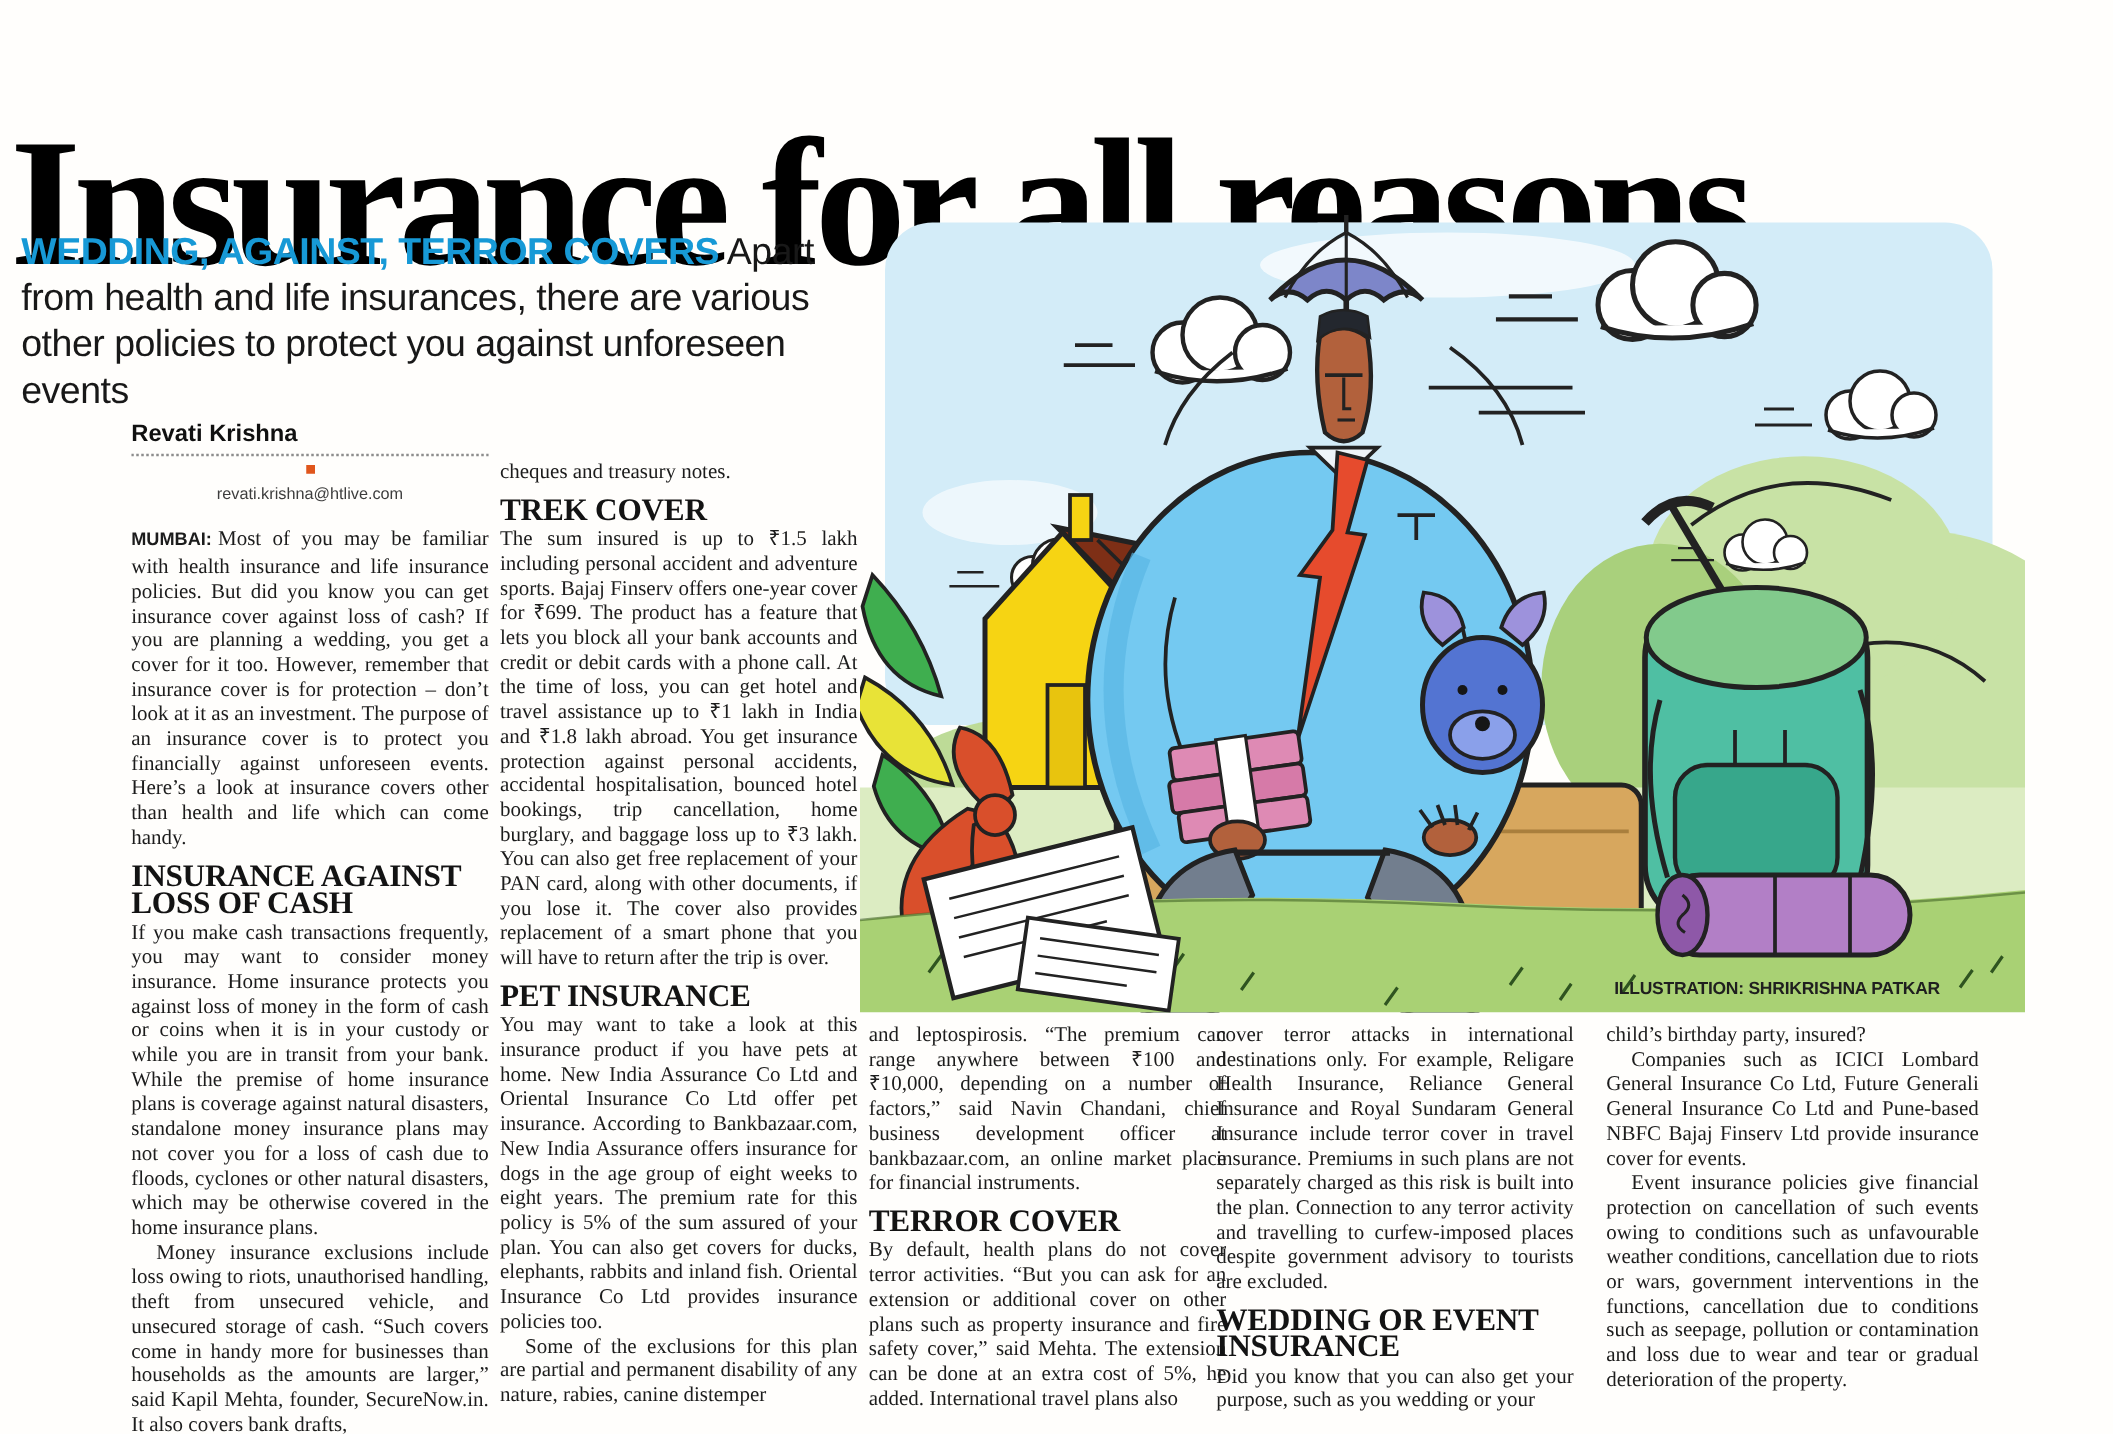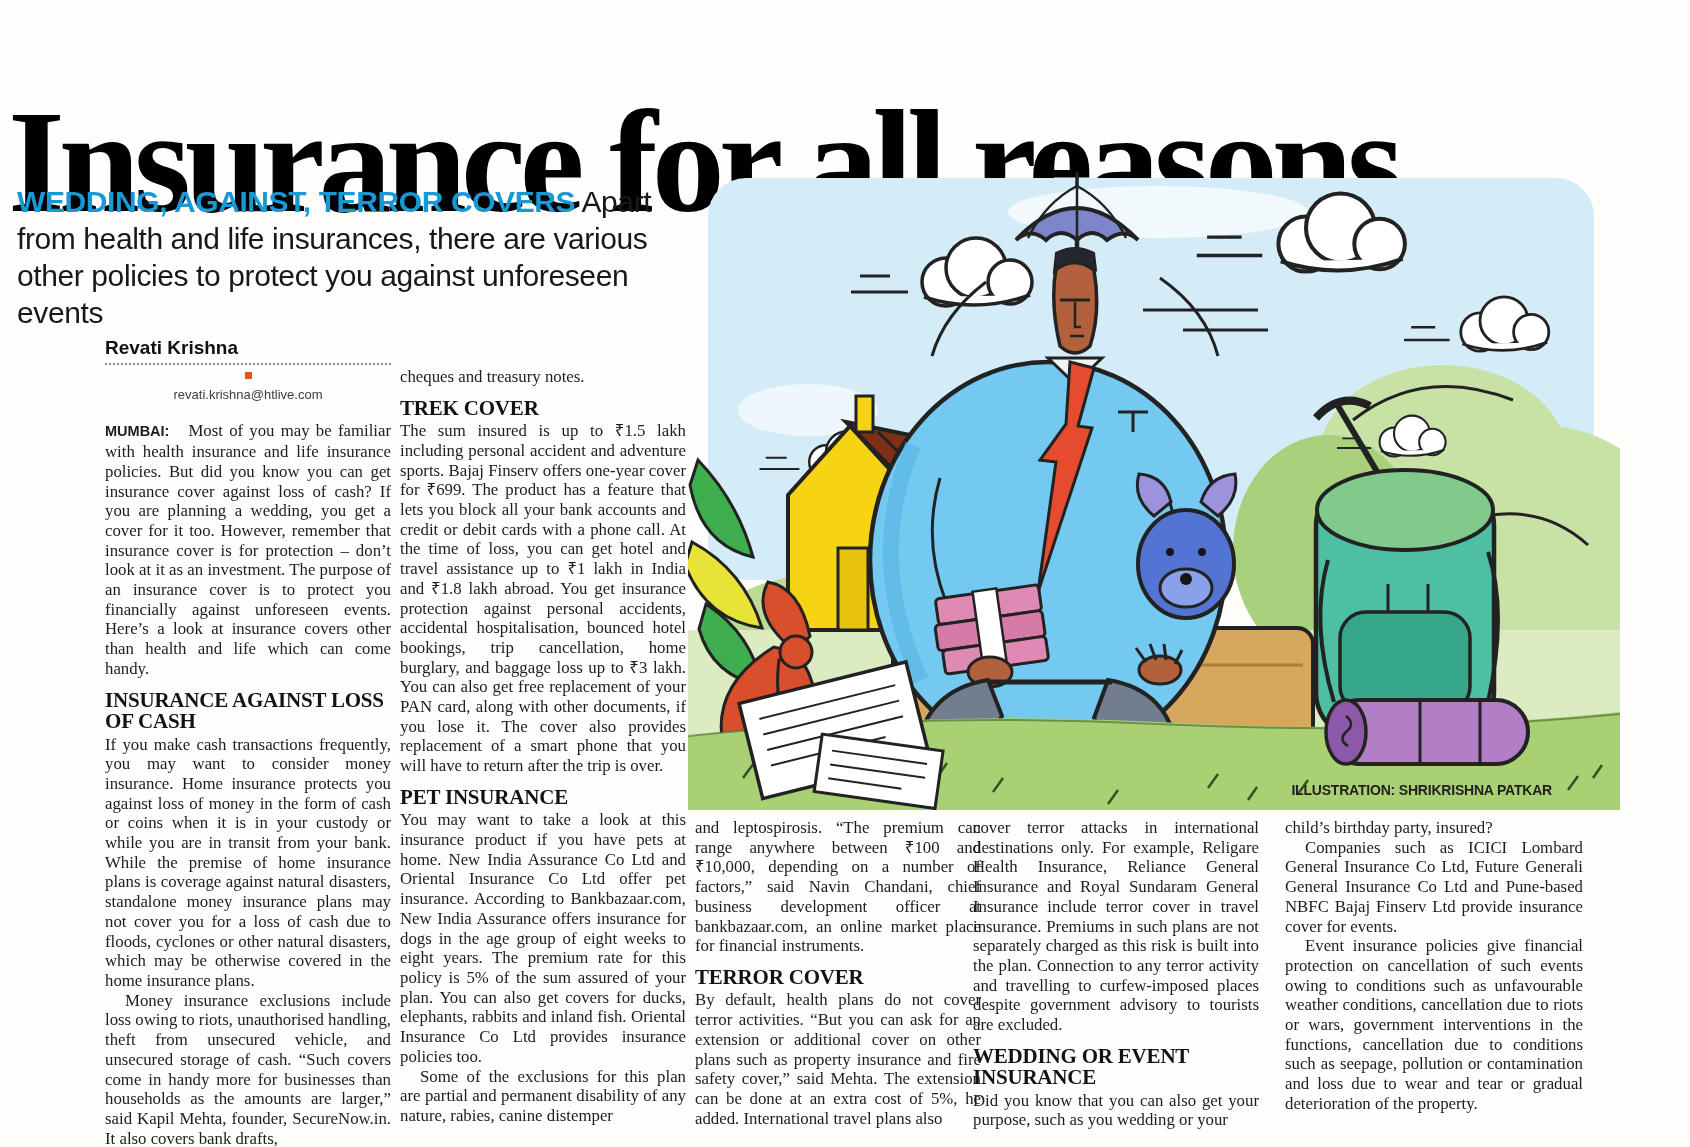--- a/index.html
+++ b/index.html
@@ -6,28 +6,28 @@
   body{width:1690px;height:1147px;background:#fffefc;position:relative;overflow:hidden;
        font-family:"Liberation Serif",serif;color:#1c1c1c;}
   .headline{position:absolute;left:8px;top:-16px;font-family:"Liberation Serif",serif;
        font-weight:700;font-size:146px;letter-spacing:-6px;line-height:1.1;color:#000000;white-space:nowrap;}
   .kicker{position:absolute;left:17px;top:183px;width:660px;font-family:"Liberation Sans",sans-serif;
        font-size:30px;line-height:37px;letter-spacing:-0.4px;color:#181818;text-align:left;}
   .kicker-hl{color:#1799d6;font-weight:700;}
   .col{position:absolute;width:286px;text-align:justify;font-size:16.8px;line-height:19.7px;color:#1c1c1c;overflow:hidden;}
   .col p{margin:0;}
   .col p.ind{text-indent:20px;}
-  .col-head{font-family:"Liberation Serif",serif;font-weight:700;font-size:21px;line-height:21.5px;
+  .col-head{font-family:"Liberation Serif",serif;font-weight:700;font-size:25px;line-height:21.5px;
        margin:11px 0 2px 0;color:#131313;text-align:left;letter-spacing:-0.2px;}
   .byline-name{font-family:"Liberation Sans",sans-serif;font-weight:700;font-size:19px;color:#101010;
        padding-bottom:5px;border-bottom:2px dotted #8d8d8d;text-align:left;}
   .byline-email{font-family:"Liberation Sans",sans-serif;font-size:13px;color:#3d3d3d;
        margin:7px 0 17px 0;text-align:left;display:flex;align-items:center;gap:6px;flex-direction:column;}
   .sq{width:7px;height:7px;background:#e0561c;display:inline-block;flex:0 0 auto;}
-  .dateline{font-family:"Liberation Sans",sans-serif;font-weight:700;font-size:14.5px;margin-right:19px;}
+  .dateline{font-family:"Liberation Sans",sans-serif;font-weight:700;font-size:14.5px;margin-right:5px;}
   .credit{position:absolute;right:138px;top:782px;font-family:"Liberation Sans",sans-serif;font-weight:700;
        font-size:14px;color:#1f1f1f;letter-spacing:-0.2px;}
   .illu{position:absolute;left:688px;top:160px;width:932px;height:650px;}
   .illu svg{display:block;width:100%;height:100%;}
 </style>
 </head>
 <body>
 
 <h1 class="headline">Insurance for all reasons</h1>
 

